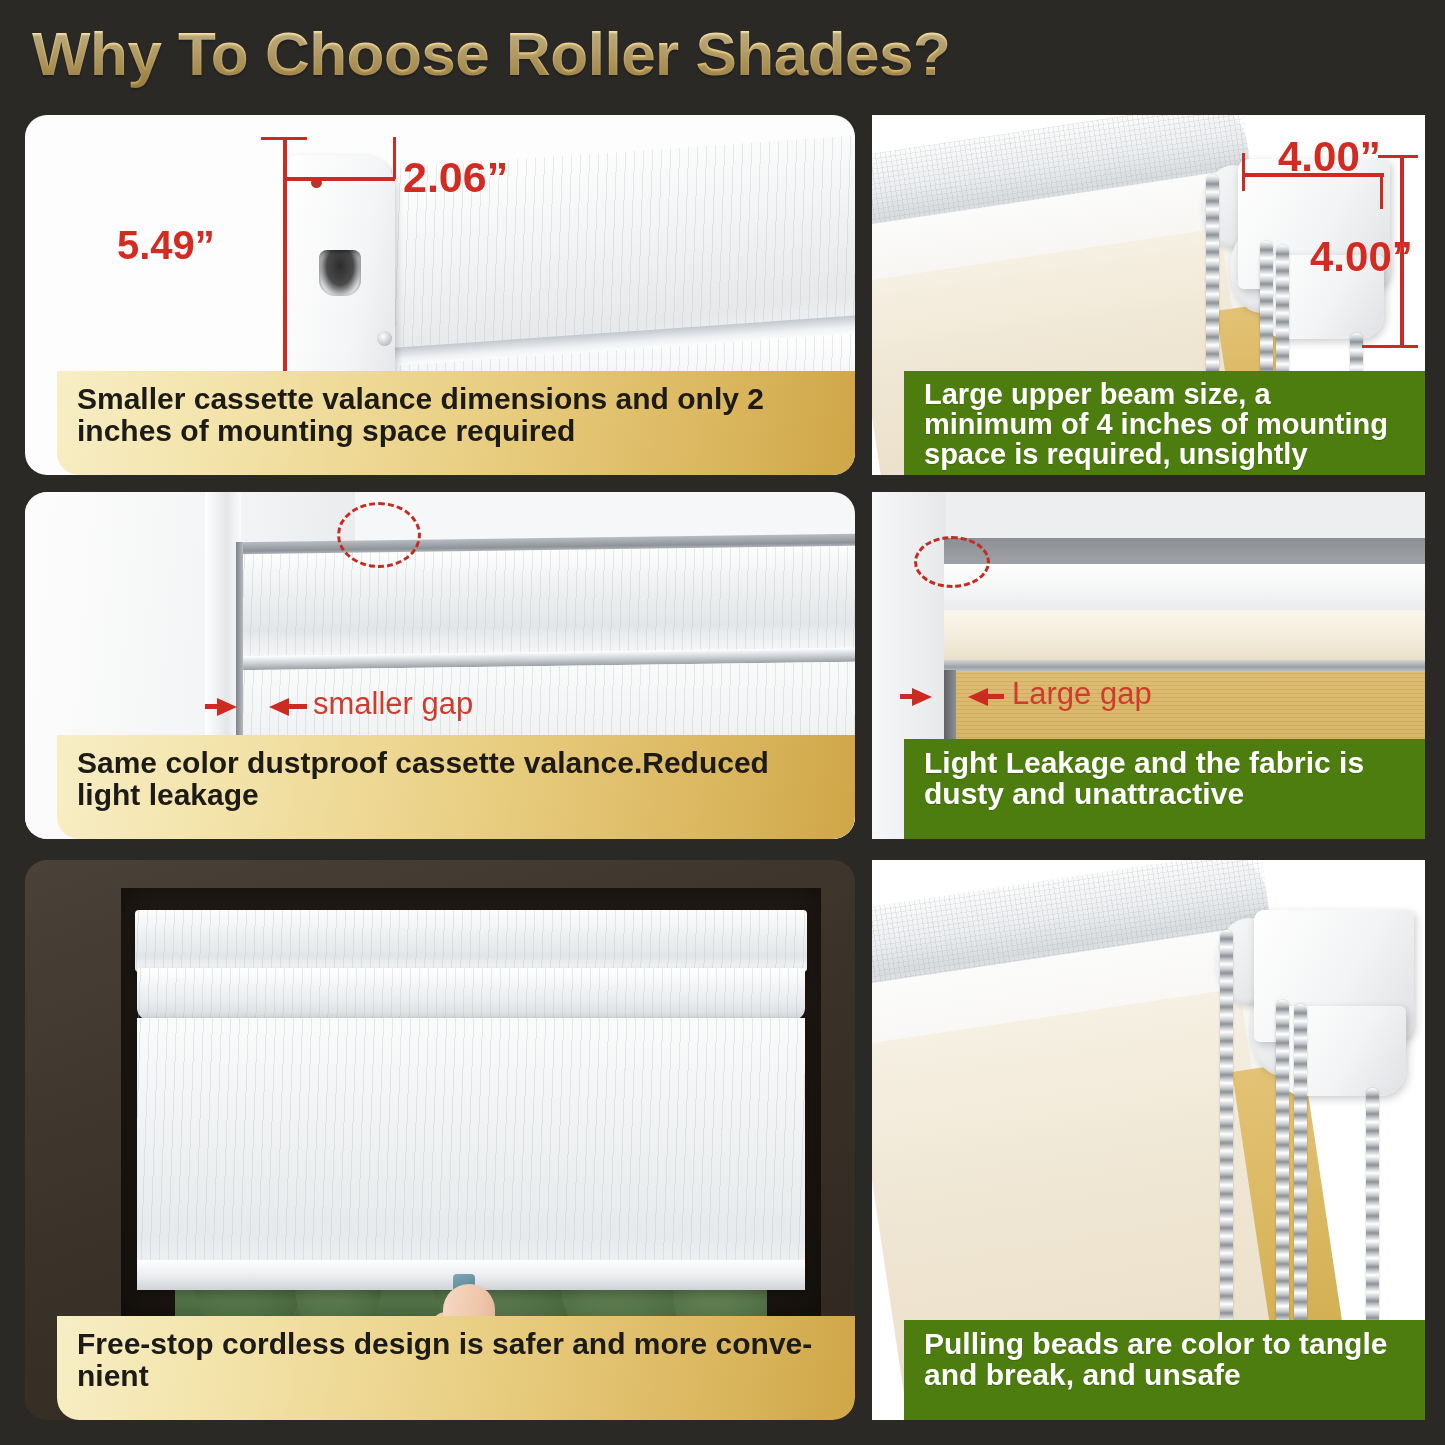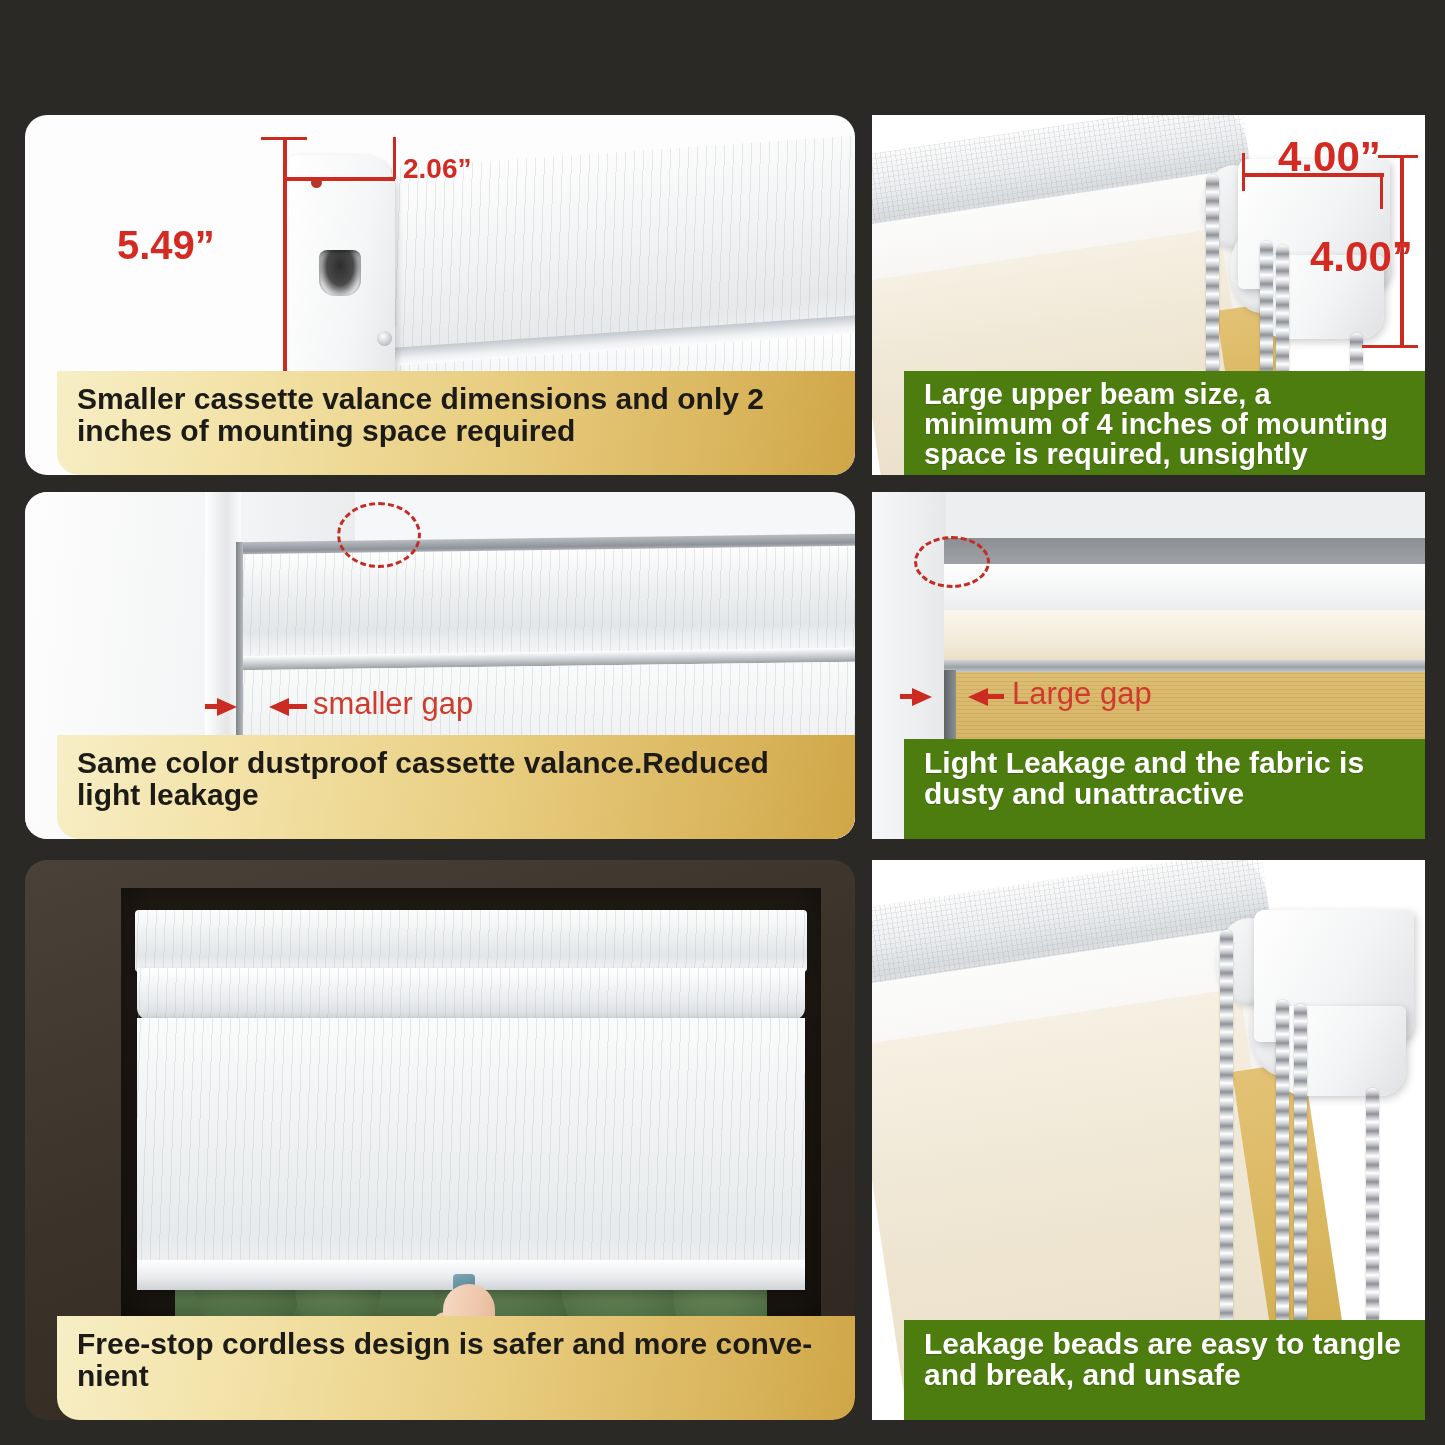--- a/index.html
+++ b/index.html
@@ -339,41 +339,42 @@
   }
 
   
   .panel.left .caption.gold { border-radius: 0 0 22px 22px; }
 </style>
 </head>
 <body>
 
 <div class="page">
 
+  <div class="title">Why To Choose Roller Shades?</div>
 
   <div class="panel left row1">
     <div class="photo">
       <div class="p1-bg"></div>
       <div class="p1-shade">
           <div class="p1-streaks"></div>
         </div>
       <div class="p1-groove"></div>
       <div class="p1-lower">
           <div class="p1-streaks"></div>
         </div>
       <div class="p1-endcap"></div>
       <div class="p1-slot"></div>
       <div class="p1-screw"></div>
       <div class="p1-knob"></div>
       <div class="p1-dot"></div>
 
       <div class="dim-line" style="left:258px; top:22px; width:3px; height:50px;"></div>
       <div class="dim-line" style="left:368px; top:22px; width:3px; height:42px;"></div>
       <div class="dim-line" style="left:258px; top:62px; width:112px; height:4px;"></div>
-      <div class="dim-label" style="left:378px; top:38px; font-size:28px;">2.06”</div>
+      <div class="dim-label" style="left:378px; top:38px; font-size:43px;">2.06”</div>
 
       <div class="dim-line" style="left:258px; top:22px; width:4px; height:238px;"></div>
       <div class="dim-line" style="left:236px; top:22px; width:46px; height:3px;"></div>
       <div class="dim-line" style="left:236px; top:256px; width:46px; height:3px;"></div>
       <div class="dim-label" style="left:92px; top:108px; font-size:40px;text-align:right;">5.49”</div>
     </div>
     <div class="caption gold">Smaller cassette valance dimensions and only 2 inches of mounting space required</div>
   </div>
 
   <div class="panel right row1">
@@ -494,16 +495,16 @@
       <div class="p2-fabric-tan" style="left:360px; top:212px; width:72px; height:320px; transform:rotate(-8.5deg); transform-origin:left top;"></div>
       <div class="p2-clutch" style="left:344px; top:58px; width:66px; height:88px;"></div>
       <div class="p2-clutch" style="left:378px; top:124px; width:64px; height:92px;"></div>
       <div class="p2-bracket" style="left:382px; top:50px; width:160px; height:132px; border-radius:10px 6px 20px 6px;"></div>
       <div class="p2-bracket" style="left:406px; top:146px; width:128px; height:90px; border-radius:6px 6px 26px 26px;"></div>
       <div class="bead-chain" style="left:348px; top:70px; height:450px;"></div>
       <div class="bead-chain" style="left:404px; top:140px; height:380px;"></div>
       <div class="bead-chain" style="left:422px; top:144px; height:376px;"></div>
       <div class="bead-chain" style="left:494px; top:228px; height:292px;"></div>
     </div>
-    <div class="caption gray">Leakage beads are easy to tangle and break, and unsafe</div>
+    <div class="caption gray">Pulling beads are color to tangle and break, and unsafe</div>
   </div>
 
 </div>
 
 </body></html>

